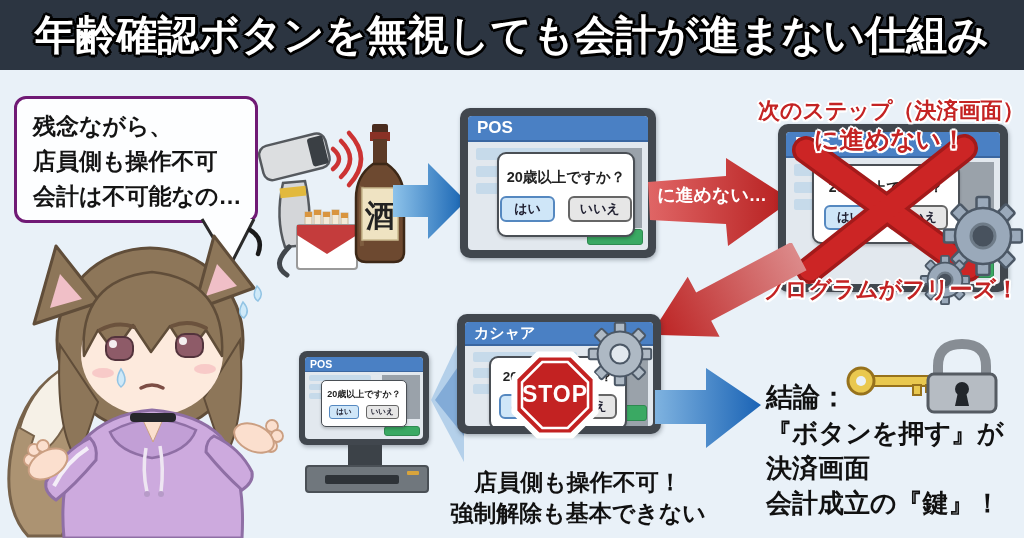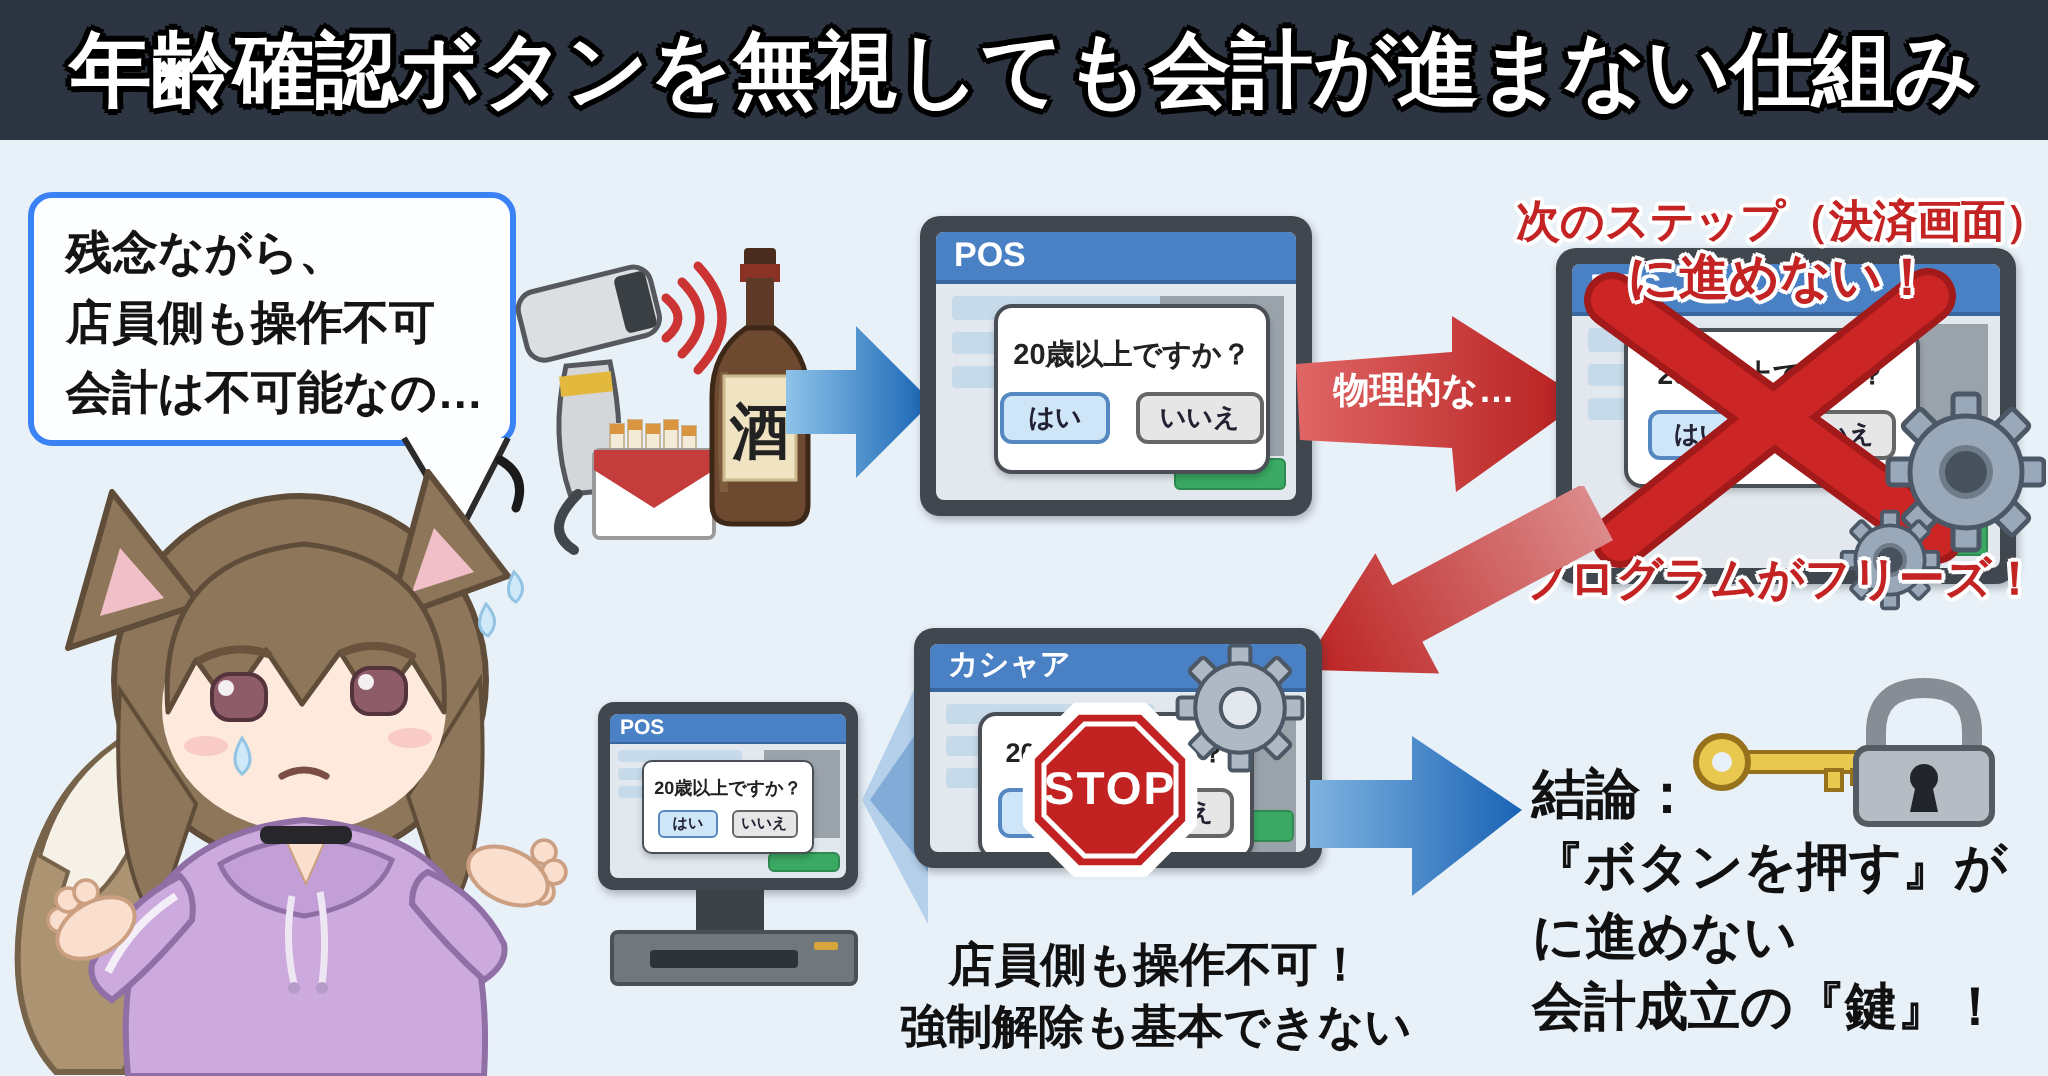--- a/index.html
+++ b/index.html
@@ -10,21 +10,21 @@
 
   
   .title-bar { position:absolute; left:0; top:0; width:1024px; height:70px;
     background:#2c3541; display:flex; align-items:center; justify-content:center; }
   .title-text { font-size:41px; font-weight:bold; color:#ffffff; white-space:nowrap; letter-spacing:0px;
     text-shadow:3px 0 0 #000,-3px 0 0 #000,0 3px 0 #000,0 -3px 0 #000,
       2px 2px 0 #000,-2px -2px 0 #000,2px -2px 0 #000,-2px 2px 0 #000; }
 
   
   .bubble { position:absolute; left:14px; top:96px; width:244px; height:127px;
-    background:#fdfeff; border:3px solid #3b82f6; border-radius:12px; padding:10px 16px; }
+    background:#fdfeff; border:3px solid #701a75; border-radius:12px; padding:10px 16px; }
   .bubble div { font-size:23px; font-weight:bold; color:#141414; line-height:35px; white-space:nowrap; }
 
   
   .device { position:absolute; background:#41474e; border-radius:10px; padding:8px;
     box-shadow:1px 2px 4px rgba(40,50,60,.35); }
   .screen { position:relative; width:100%; height:100%; background:#e2e8ee; border-radius:4px; overflow:hidden; }
   .screen-header { position:absolute; top:0; left:0; right:0; background:#4a80c4;
     color:#fff; font-weight:bold; border-bottom:2px solid #3a66a0; }
   .bar { position:absolute; background:#c6daea; border-radius:2px; }
   .gray-panel { position:absolute; background:#9aa2aa; }
@@ -214,21 +214,21 @@
 
   <svg class="abs" style="left:644px;top:152px" width="152" height="100">
     <defs>
         <linearGradient id="gr1" x1="0" y1="0" x2="1" y2="0">
       <stop offset="0" stop-color="#e06666"></stop>
           <stop offset="1" stop-color="#b51d1d"></stop>
         </linearGradient>
       </defs>
     <polygon points="4,30 82,24 82,6 148,48 84,94 82,72 6,68" fill="url(#gr1)"></polygon>
   </svg>
-  <div class="abs center" style="left:648px;top:183px;width:128px;font-size:18px;font-weight:bold;color:#fff;white-space:nowrap">物理的な…</div>
+  <div class="abs center" style="left:648px;top:183px;width:128px;font-size:18px;font-weight:bold;color:#fff;white-space:nowrap">に進めない…</div>
 
   <div class="device" style="left:778px;top:124px;width:230px;height:168px">
     <div class="screen">
       <div class="screen-header" style="height:26px;font-size:17px;line-height:24px;padding-left:9px">POS</div>
       <div class="bar" style="left:8px;top:32px;width:120px;height:12px"></div>
       <div class="bar" style="left:8px;top:50px;width:42px;height:11px"></div>
       <div class="bar" style="left:8px;top:67px;width:42px;height:11px"></div>
       <div class="gray-panel" style="right:6px;top:30px;width:56px;height:92px"></div>
       <div class="green-btn" style="right:6px;bottom:6px;width:52px;height:18px"></div>
       <div class="dialog" style="left:26px;top:32px;width:148px;height:80px;gap:8px">
@@ -389,17 +389,17 @@
   </svg>
   <svg class="abs" style="left:922px;top:336px" width="80" height="78">
     <path d="M16,42 V30 Q16,8 40,8 Q64,8 64,30 V42" stroke="#878d94" stroke-width="10" fill="none"></path>
     <rect x="6" y="38" width="68" height="38" rx="6" fill="#b6bcc3" stroke="#555b62" stroke-width="3"></rect>
     <circle cx="40" cy="53" r="7" fill="#22262b"></circle>
     <polygon points="36,56 44,56 47,70 33,70" fill="#22262b"></polygon>
   </svg>
   <div class="abs" style="left:766px;top:379px">
     <div class="black-bold" style="font-size:27px;line-height:37px">結論：</div>
     <div class="black-bold" style="font-size:26px;line-height:35px">『ボタンを押す』が</div>
-    <div class="black-bold" style="font-size:26px;line-height:35px">に進めない</div>
+    <div class="black-bold" style="font-size:26px;line-height:35px">決済画面</div>
     <div class="black-bold" style="font-size:26px;line-height:35px">会計成立の『鍵』！</div>
   </div>
 
 </div>
 
 </body></html>

